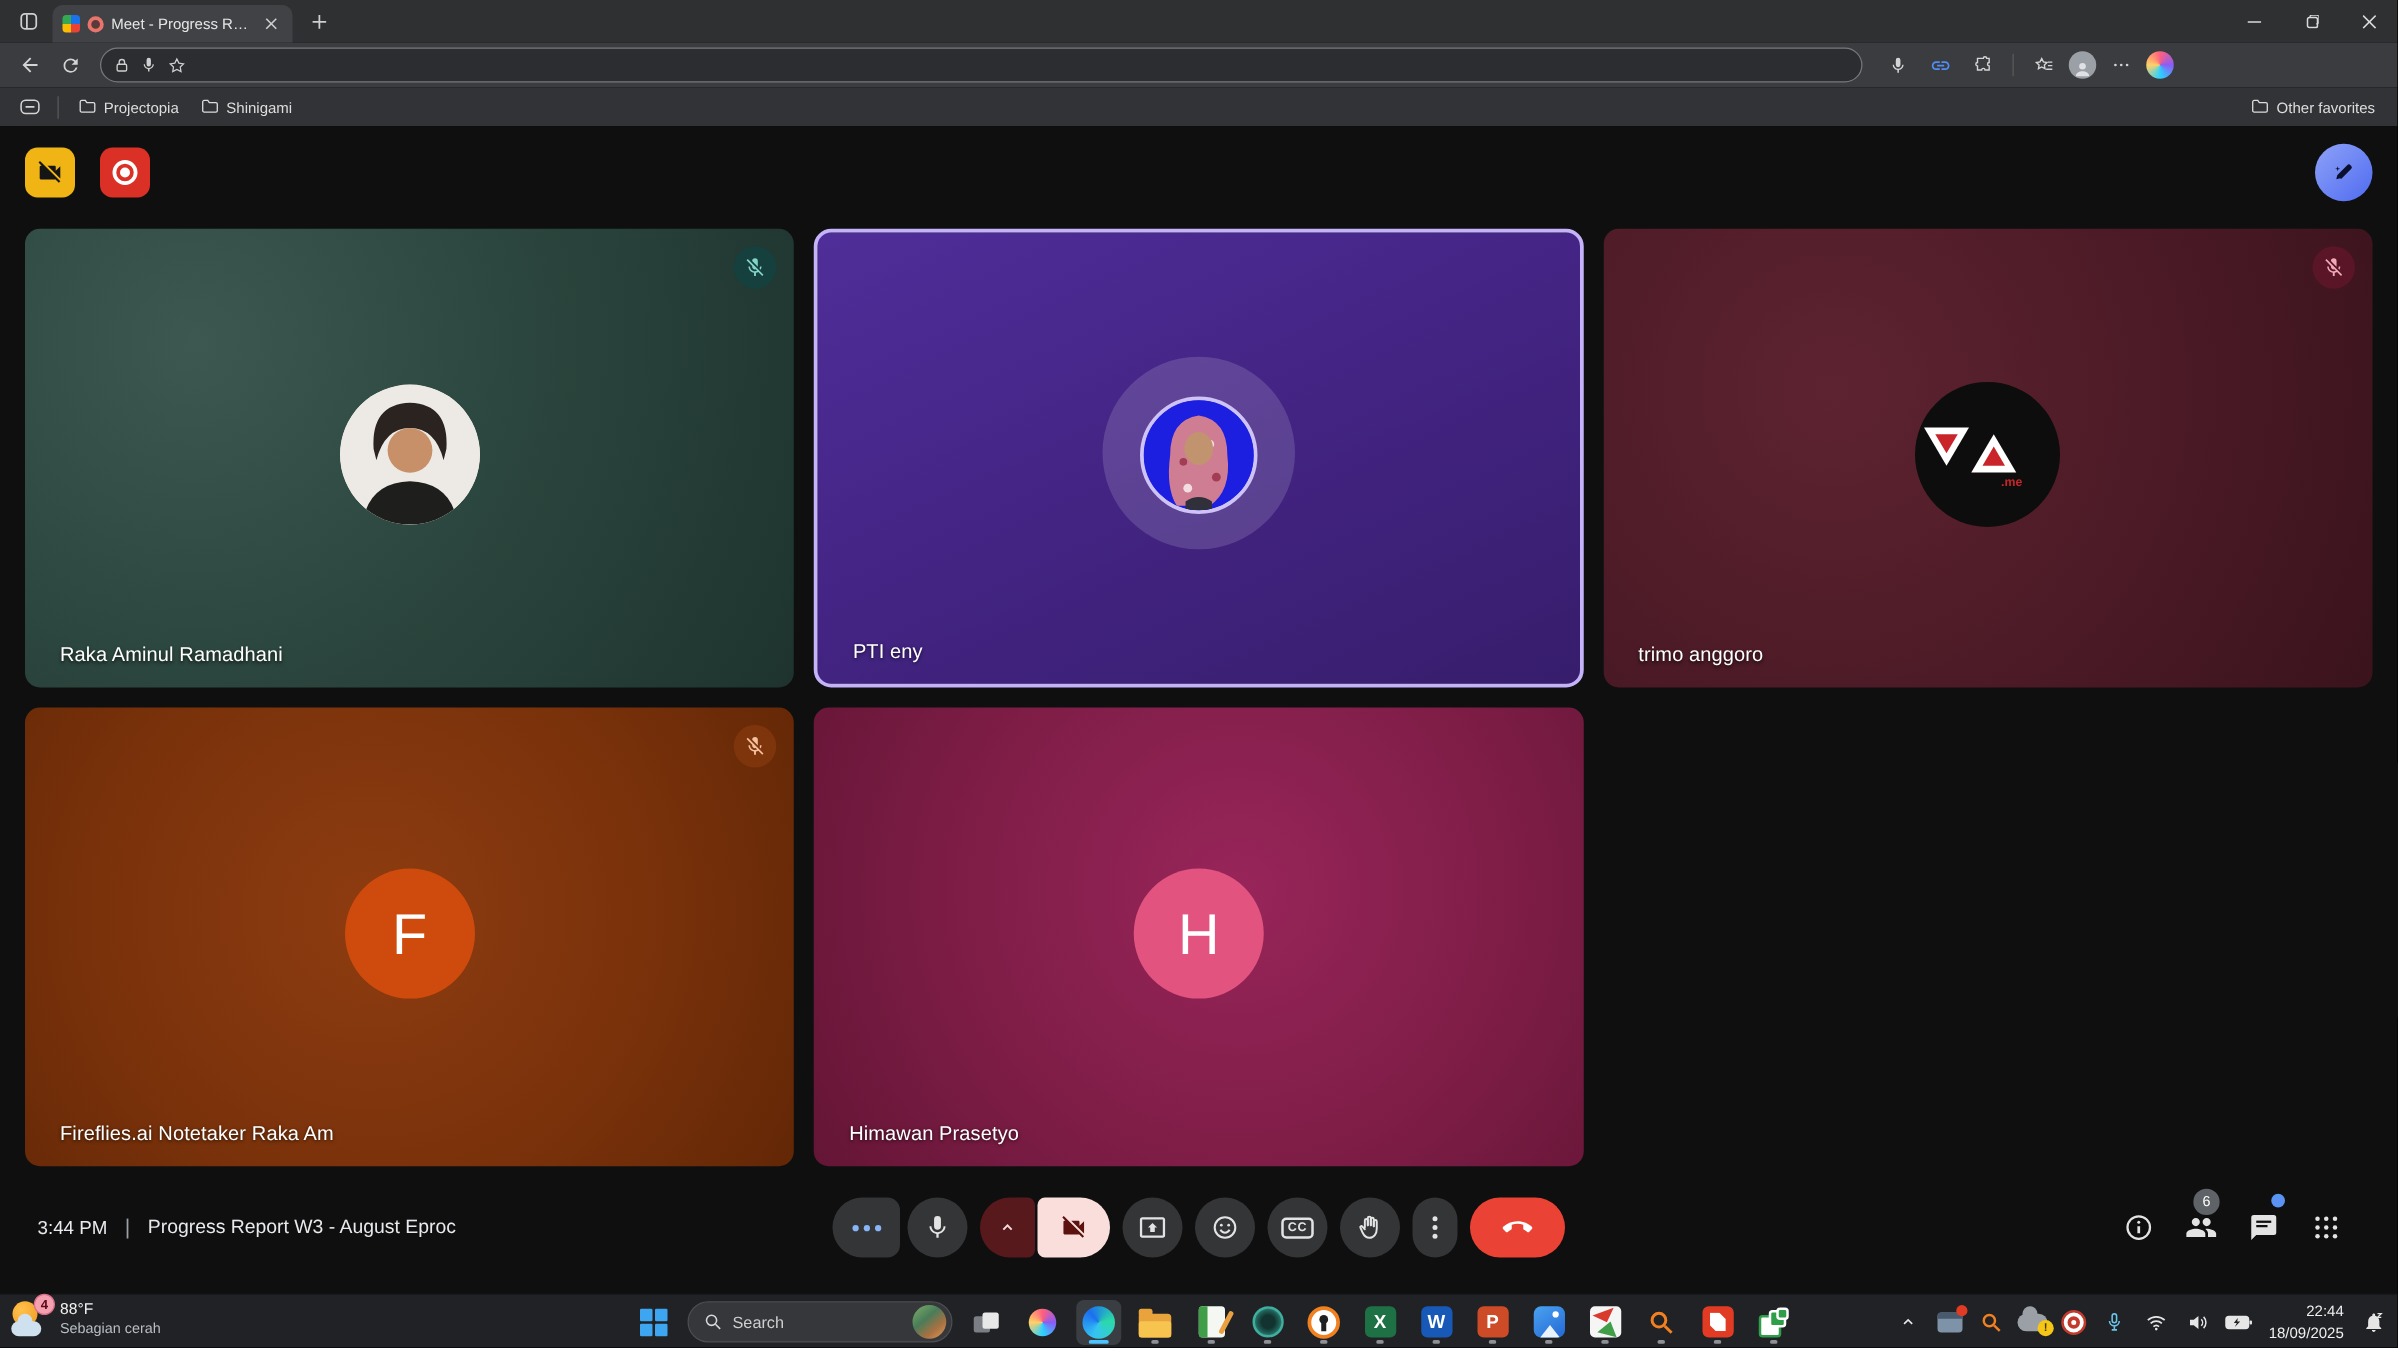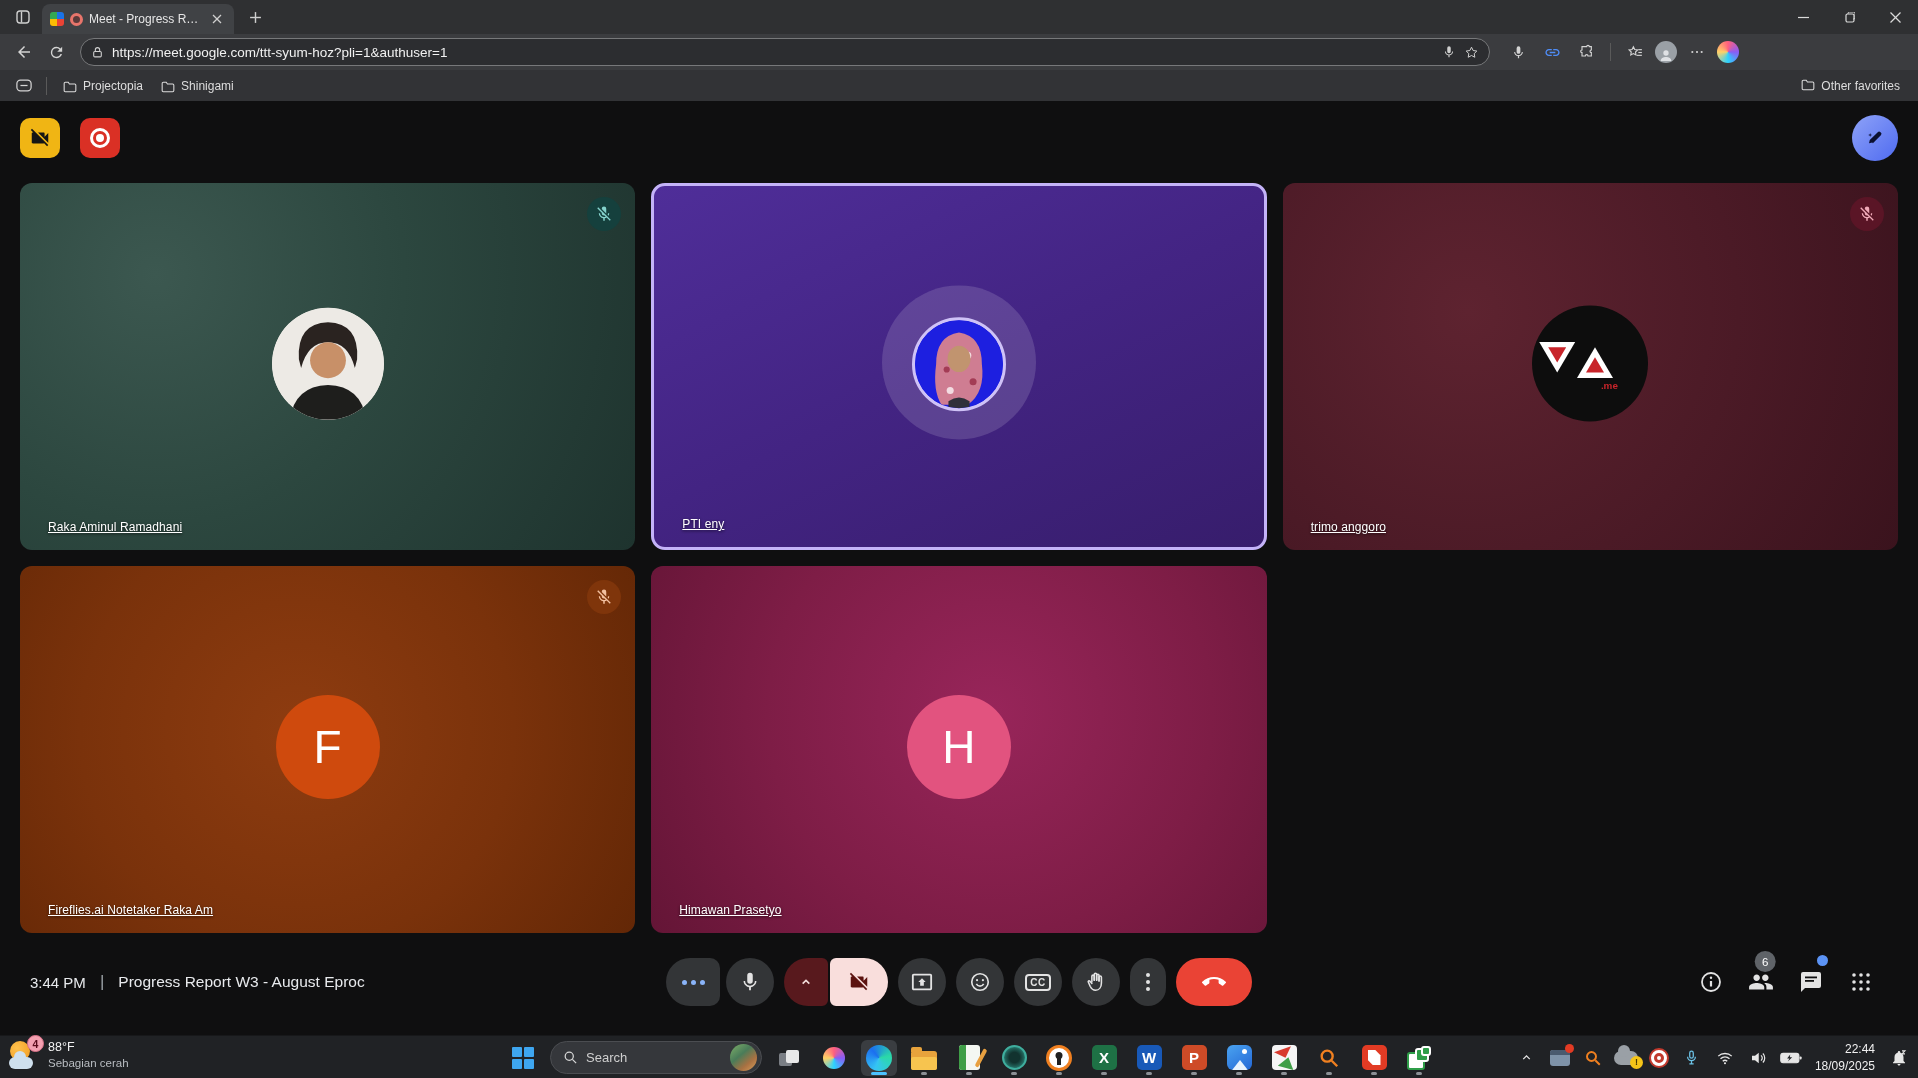--- a/index.html
+++ b/index.html
@@ -25,42 +25,42 @@
   .nav-ico { width:28px; height:28px; border-radius:6px; display:flex; align-items:center; justify-content:center; color:#d4d4d4; }
   .urlpill { height:28px; flex:1; max-width:1410px; background:#2c2d30; border:1px solid #77787a; border-radius:14px; display:flex; align-items:center; padding:0 10px; gap:8px; margin:0 6px; }
   .urlpill .url { font-size:13.5px; color:#f1f1f1; flex:1; white-space:nowrap; overflow:hidden; }
   .pill-ico { color:#cfcfcf; display:flex; align-items:center; }
   .tb-right { display:flex; align-items:center; gap:6px; margin-left:4px; }
   .tb-divider { width:1px; height:18px; background:#5a5a5a; margin:0 4px; }
   .avatar-ico { width:22px; height:22px; border-radius:50%; background:#9aa0a6; display:flex; align-items:flex-end; justify-content:center; overflow:hidden; }
   .copilot { width:22px; height:22px; border-radius:50%; background:conic-gradient(#ff5f7e,#8a5cf5,#2bd2ff,#ffd166,#ff5f7e); }
 
   .bookmarks { height:31px; background:#323336; display:flex; align-items:center; padding:0 12px; font-size:12px; color:#dddddd; gap:6px; }
-  .bm-item { display:flex; align-items:flex-end; gap:6px; padding:3px 6px; border-radius:4px; }
+  .bm-item { display:flex; align-items:flex-start; gap:6px; padding:3px 6px; border-radius:4px; }
   .bm-right { margin-left:auto; display:flex; align-items:flex-start; gap:6px; padding:3px 6px; }
 
   
   .meet { position:absolute; top:101px; left:0; right:0; height:934px; background:#0f0f10; }
   .meet-top { position:absolute; top:14px; left:20px; right:20px; height:46px; display:flex; align-items:center; gap:20px; }
   .sq-btn { width:40px; height:40px; border-radius:10px; display:flex; align-items:center; justify-content:center; }
   .sq-yellow { background:#f0b514; color:#151515; }
   .sq-red { background:#da3025; color:#fff; }
   .rec-glyph { width:20px; height:20px; border-radius:50%; border:3px solid #fff; display:flex; align-items:center; justify-content:center; }
   .rec-glyph i { width:8px; height:8px; border-radius:50%; background:#fff; }
   .gemini-btn { margin-left:auto; width:46px; height:46px; border-radius:50%; background:linear-gradient(135deg,#8ea2f8,#4f6bf0); color:#0b1030; display:flex; align-items:center; justify-content:center; }
 
   .tiles { position:absolute; top:82px; left:20px; width:1878px; display:grid; grid-template-columns:repeat(3,1fr); grid-auto-rows:367px; gap:16px; }
   .tile { position:relative; border-radius:12px; overflow:hidden; }
   .t1 { background:radial-gradient(circle at 22% 25%, #3c5850 0%, #2c473f 45%, #1e332e 100%); }
   .t2 { background:radial-gradient(circle at 40% 40%, #5f3d3a 0%, #4f302d 60%, #3f2523 100%); }
   .t3 { background:linear-gradient(155deg,#4f2e99 0%, #432483 50%, #371d6c 100%); border:3px solid #c4b3f8; border-radius:14px; }
   .t4 { background:radial-gradient(circle at 30% 35%, #5e2330 0%, #4b1a26 55%, #3a131d 100%); }
   .t5 { background:radial-gradient(circle at 45% 45%, #8e3c10 0%, #7a320b 55%, #632706 100%); }
   .t6 { background:radial-gradient(circle at 55% 40%, #98255a 0%, #7e1d46 55%, #641536 100%); }
-  .tile-name { position:absolute; left:28px; bottom:16px; font-size:12px; font-weight:500; color:#fff; text-shadow:0 1px 3px rgba(0,0,0,.7); letter-spacing:.1px;text-decoration:underline; }
+  .tile-name { position:absolute; left:28px; bottom:16px; font-size:16px; font-weight:500; color:#fff; text-shadow:0 1px 3px rgba(0,0,0,.7); letter-spacing:.1px; }
   .mute-badge { position:absolute; top:14px; right:14px; width:34px; height:34px; border-radius:50%; display:flex; align-items:center; justify-content:center; }
   .mb-teal { background:#15403d; color:#84d2cc; }
   .mb-wine { background:#5a1526; color:#f0a9b7; }
   .mb-orange { background:#7f350b; color:#f3c0a0; }
   .avatar-center { position:absolute; top:50%; left:50%; transform:translate(-50%,-53%); }
   .circle-avatar { border-radius:50%; overflow:hidden; display:flex; align-items:center; justify-content:flex-start; }
   .photo1 { width:112px; height:112px; background:#ece9e4; }
   .photo2 { width:150px; height:150px; background:#8f8e93; }
   .glow-ring { position:absolute; top:50%; left:50%; transform:translate(-50%,-53%); width:154px; height:154px; border-radius:50%; background:rgba(255,255,255,.14); }
   .photo3 { width:94px; height:94px; background:#1d1fe0; border:3px solid #cfc2f7; position:relative; }
@@ -219,21 +219,20 @@
             <path d="M17.65 6.35A7.95 7.95 0 0 0 12 4a8 8 0 1 0 7.73 10h-2.08A6 6 0 1 1 12 6c1.66 0 3.14.69 4.22 1.78L13 11h7V4l-2.35 2.35z"></path>
           </svg>
         </span>
       <div class="urlpill">
         <span class="pill-ico">
             <svg width="13" height="13" viewBox="0 0 24 24" fill="none" stroke="currentColor" stroke-width="2">
               <rect x="5" y="10" width="14" height="10" rx="2"></rect>
               <path d="M8 10V7a4 4 0 0 1 8 0v3"></path>
             </svg>
           </span>
-        <span class="url">https://meet.google.com/ttt-syum-hoz?pli=1&amp;authuser=1</span>
         <span class="pill-ico">
             <svg width="14" height="14" viewBox="0 0 24 24" fill="currentColor">
               <path d="M12 14a3 3 0 0 0 3-3V5a3 3 0 0 0-6 0v6a3 3 0 0 0 3 3zm5.3-3c0 3-2.54 5.1-5.3 5.1S6.7 14 6.7 11H5c0 3.41 2.72 6.23 6 6.72V21h2v-3.28c3.28-.49 6-3.31 6-6.72h-1.7z"></path>
             </svg>
           </span>
         <span class="pill-ico">
             <svg width="15" height="15" viewBox="0 0 24 24" fill="none" stroke="currentColor" stroke-width="1.6">
               <path d="M12 3.5l2.6 5.3 5.9.9-4.2 4.1 1 5.8-5.3-2.8-5.3 2.8 1-5.8-4.2-4.1 5.9-.9z"></path>
             </svg>
           </span>

